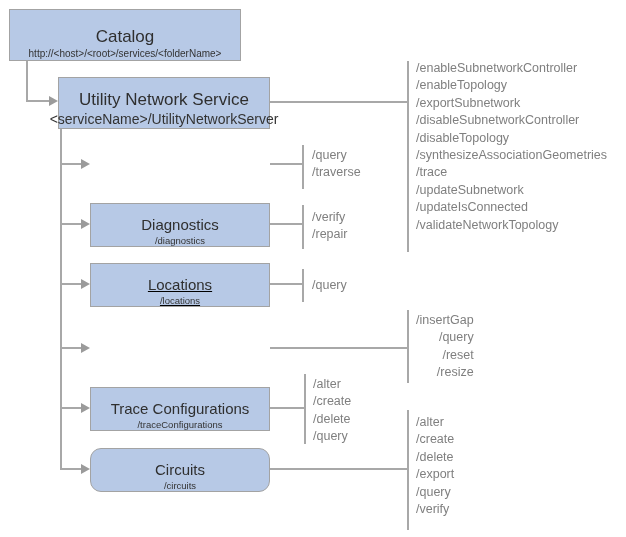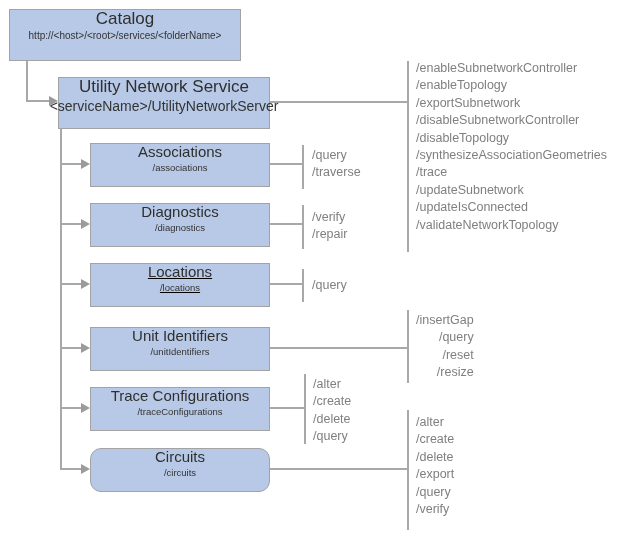--- a/index.html
+++ b/index.html
@@ -5,21 +5,21 @@
   html,body{margin:0;padding:0;background:#ffffff;}
   #canvas{
     position:relative;width:626px;height:537px;background:#ffffff;overflow:hidden;
     font-family:"Liberation Sans","DejaVu Sans",sans-serif;
   }
   .node{
     position:absolute;
     background:#b7c9e6;
     border:1.5px solid #a3a3a3;
     box-sizing:border-box;
-    display:flex;flex-direction:column;align-items:center;justify-content:flex-start;
+    display:flex;flex-direction:column;align-items:center;justify-content:flex-end;
     text-align:center;
   }
   .node .title{color:#2f2f2f;line-height:1.05;letter-spacing:0px;}
   .node .subtitle{color:#333333;font-size:14px;line-height:1.2;margin-top:2px;}
   .node.root .title{font-size:17px;}
   .node.service .title{font-size:17px;}
   .node.child .title{font-size:15px;}
   .node.child .subtitle{font-size:9.5px;}
   .line{position:absolute;background:#a8a8a8;}
   .hline{height:2px;}
@@ -42,39 +42,31 @@
   <div class="node root" style="left:9px;top:9px;width:232px;height:52px;">
     <div class="title">Catalog</div>
     <div class="subtitle" style="font-size:10px;">http://&lt;host&gt;/&lt;root&gt;/services/&lt;folderName&gt;</div>
   </div>
 
   <div class="node service" style="left:58px;top:77px;width:212px;height:52px;">
     <div class="title">Utility Network Service</div>
     <div class="subtitle">&lt;serviceName&gt;/UtilityNetworkServer</div>
   </div>
 
-  <div class="node child" style="left:90px;top:143px;width:180px;height:44px;">
-    <div class="title">Associations</div>
-    <div class="subtitle">/associations</div>
-  </div>
 
   <div class="node child" style="left:90px;top:203px;width:180px;height:44px;">
     <div class="title">Diagnostics</div>
     <div class="subtitle">/diagnostics</div>
   </div>
 
   <div class="node child" style="left:90px;top:263px;width:180px;height:44px;text-decoration:underline;">
     <div class="title">Locations</div>
     <div class="subtitle">/locations</div>
   </div>
 
-  <div class="node child" style="left:90px;top:327px;width:180px;height:44px;">
-    <div class="title">Unit Identifiers</div>
-    <div class="subtitle">/unitIdentifiers</div>
-  </div>
 
   <div class="node child" style="left:90px;top:387px;width:180px;height:44px;">
     <div class="title">Trace Configurations</div>
     <div class="subtitle">/traceConfigurations</div>
   </div>
 
   <div class="node child" style="left:90px;top:448px;width:180px;height:44px;border-radius:11px;">
     <div class="title">Circuits</div>
     <div class="subtitle">/circuits</div>
   </div>

